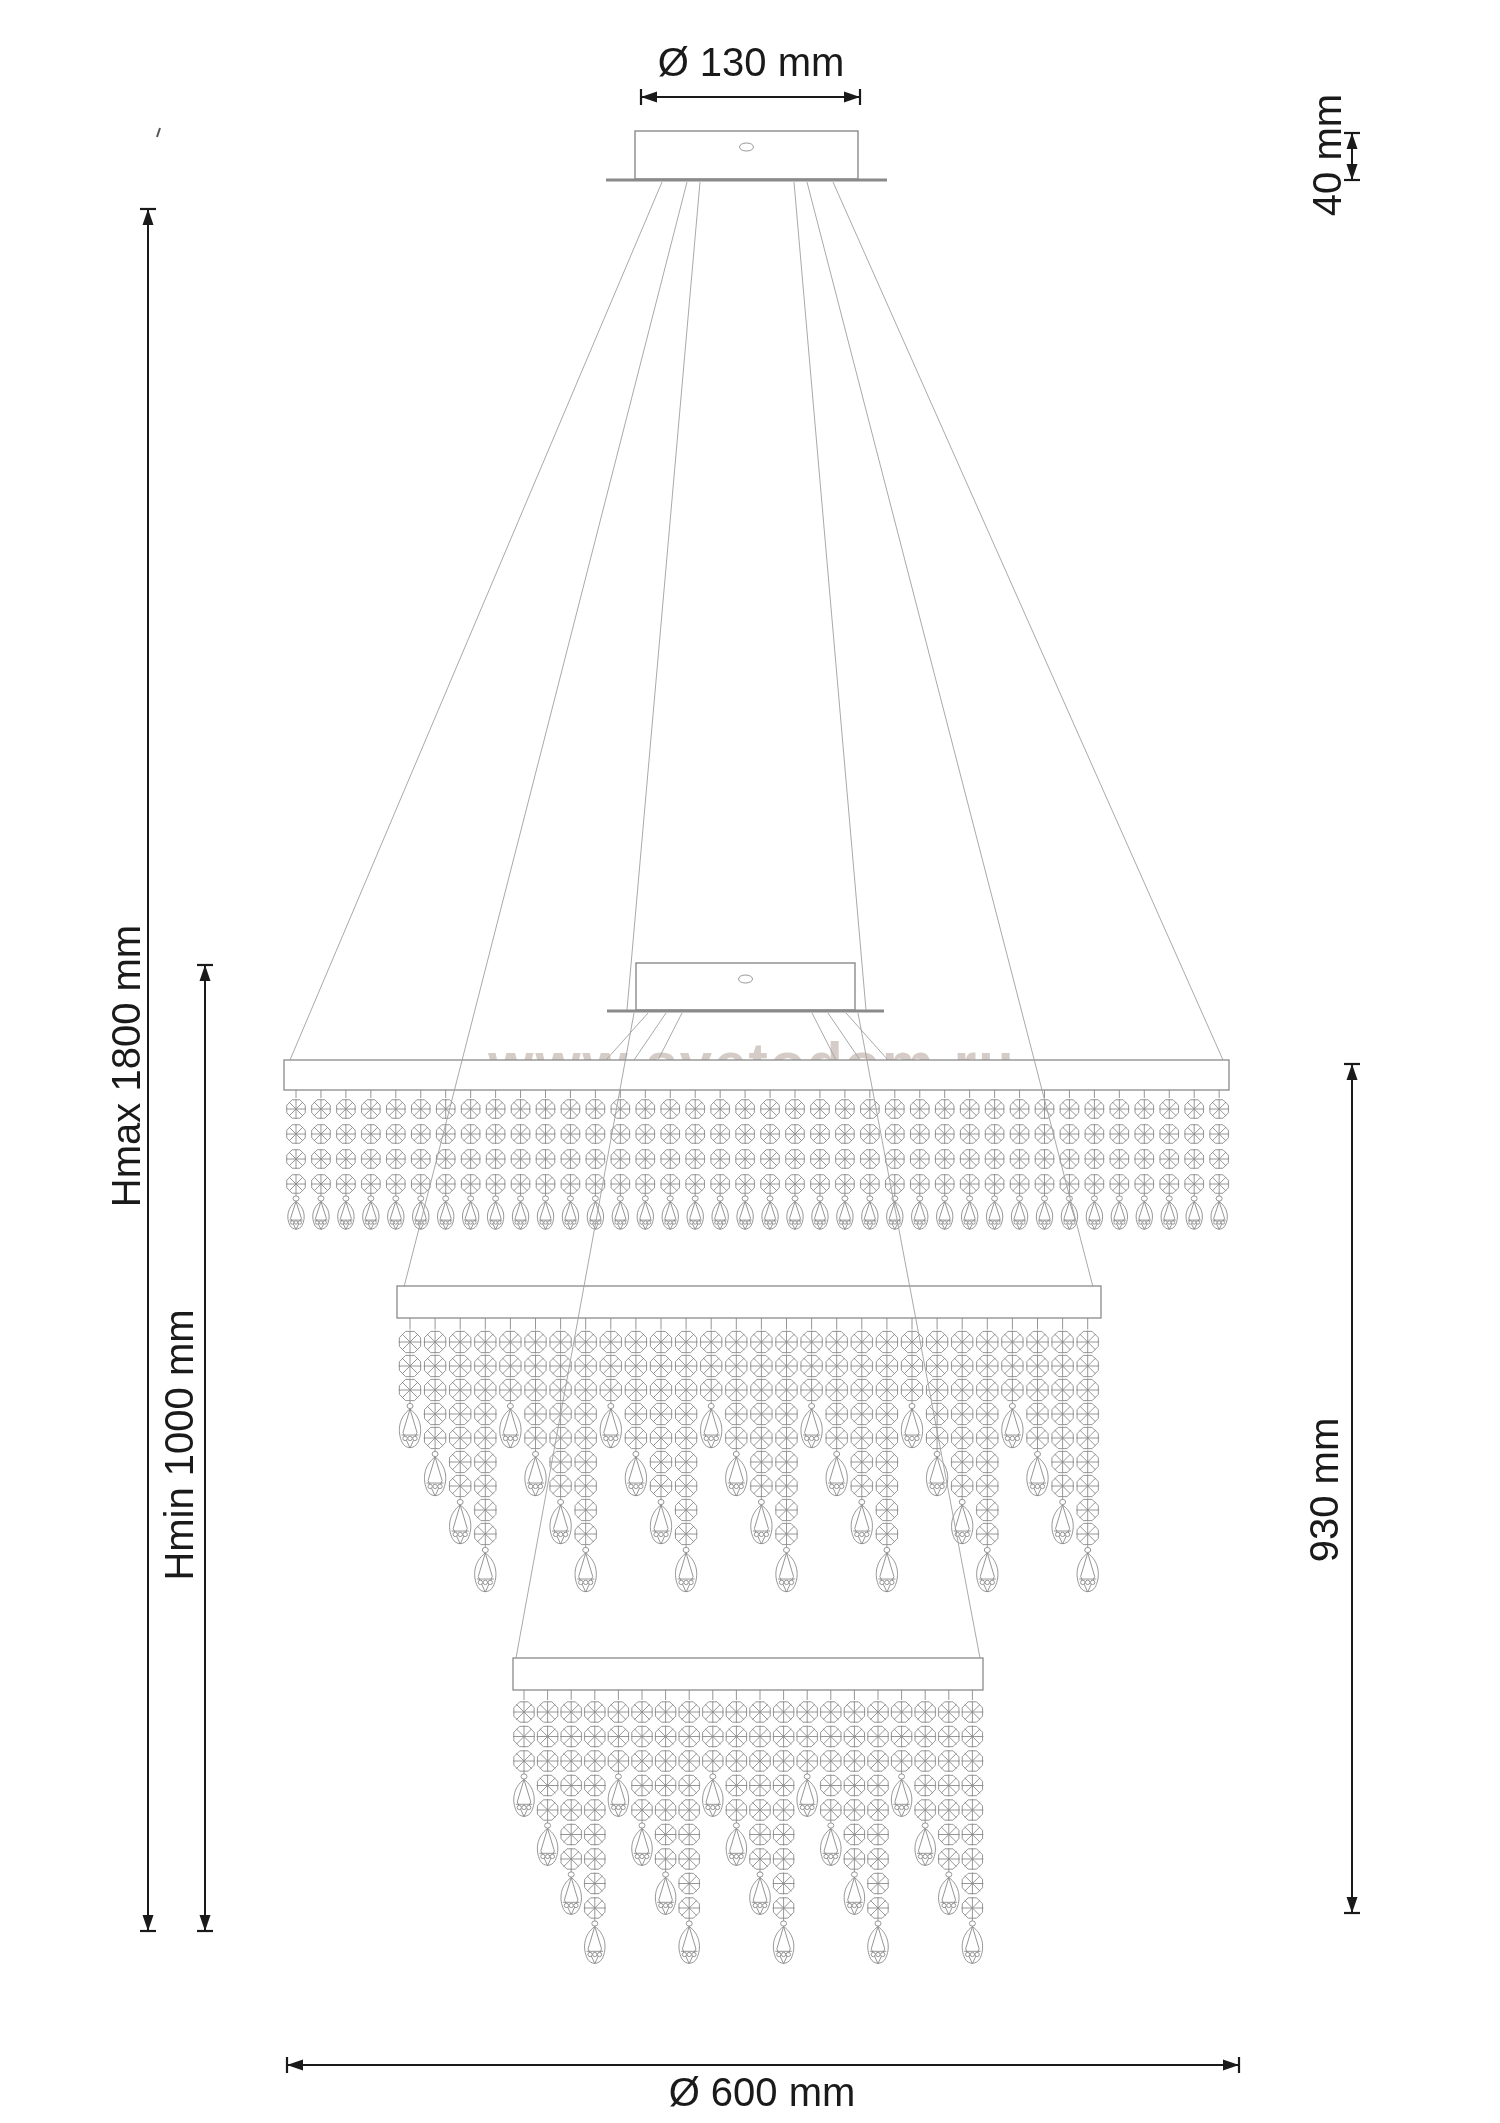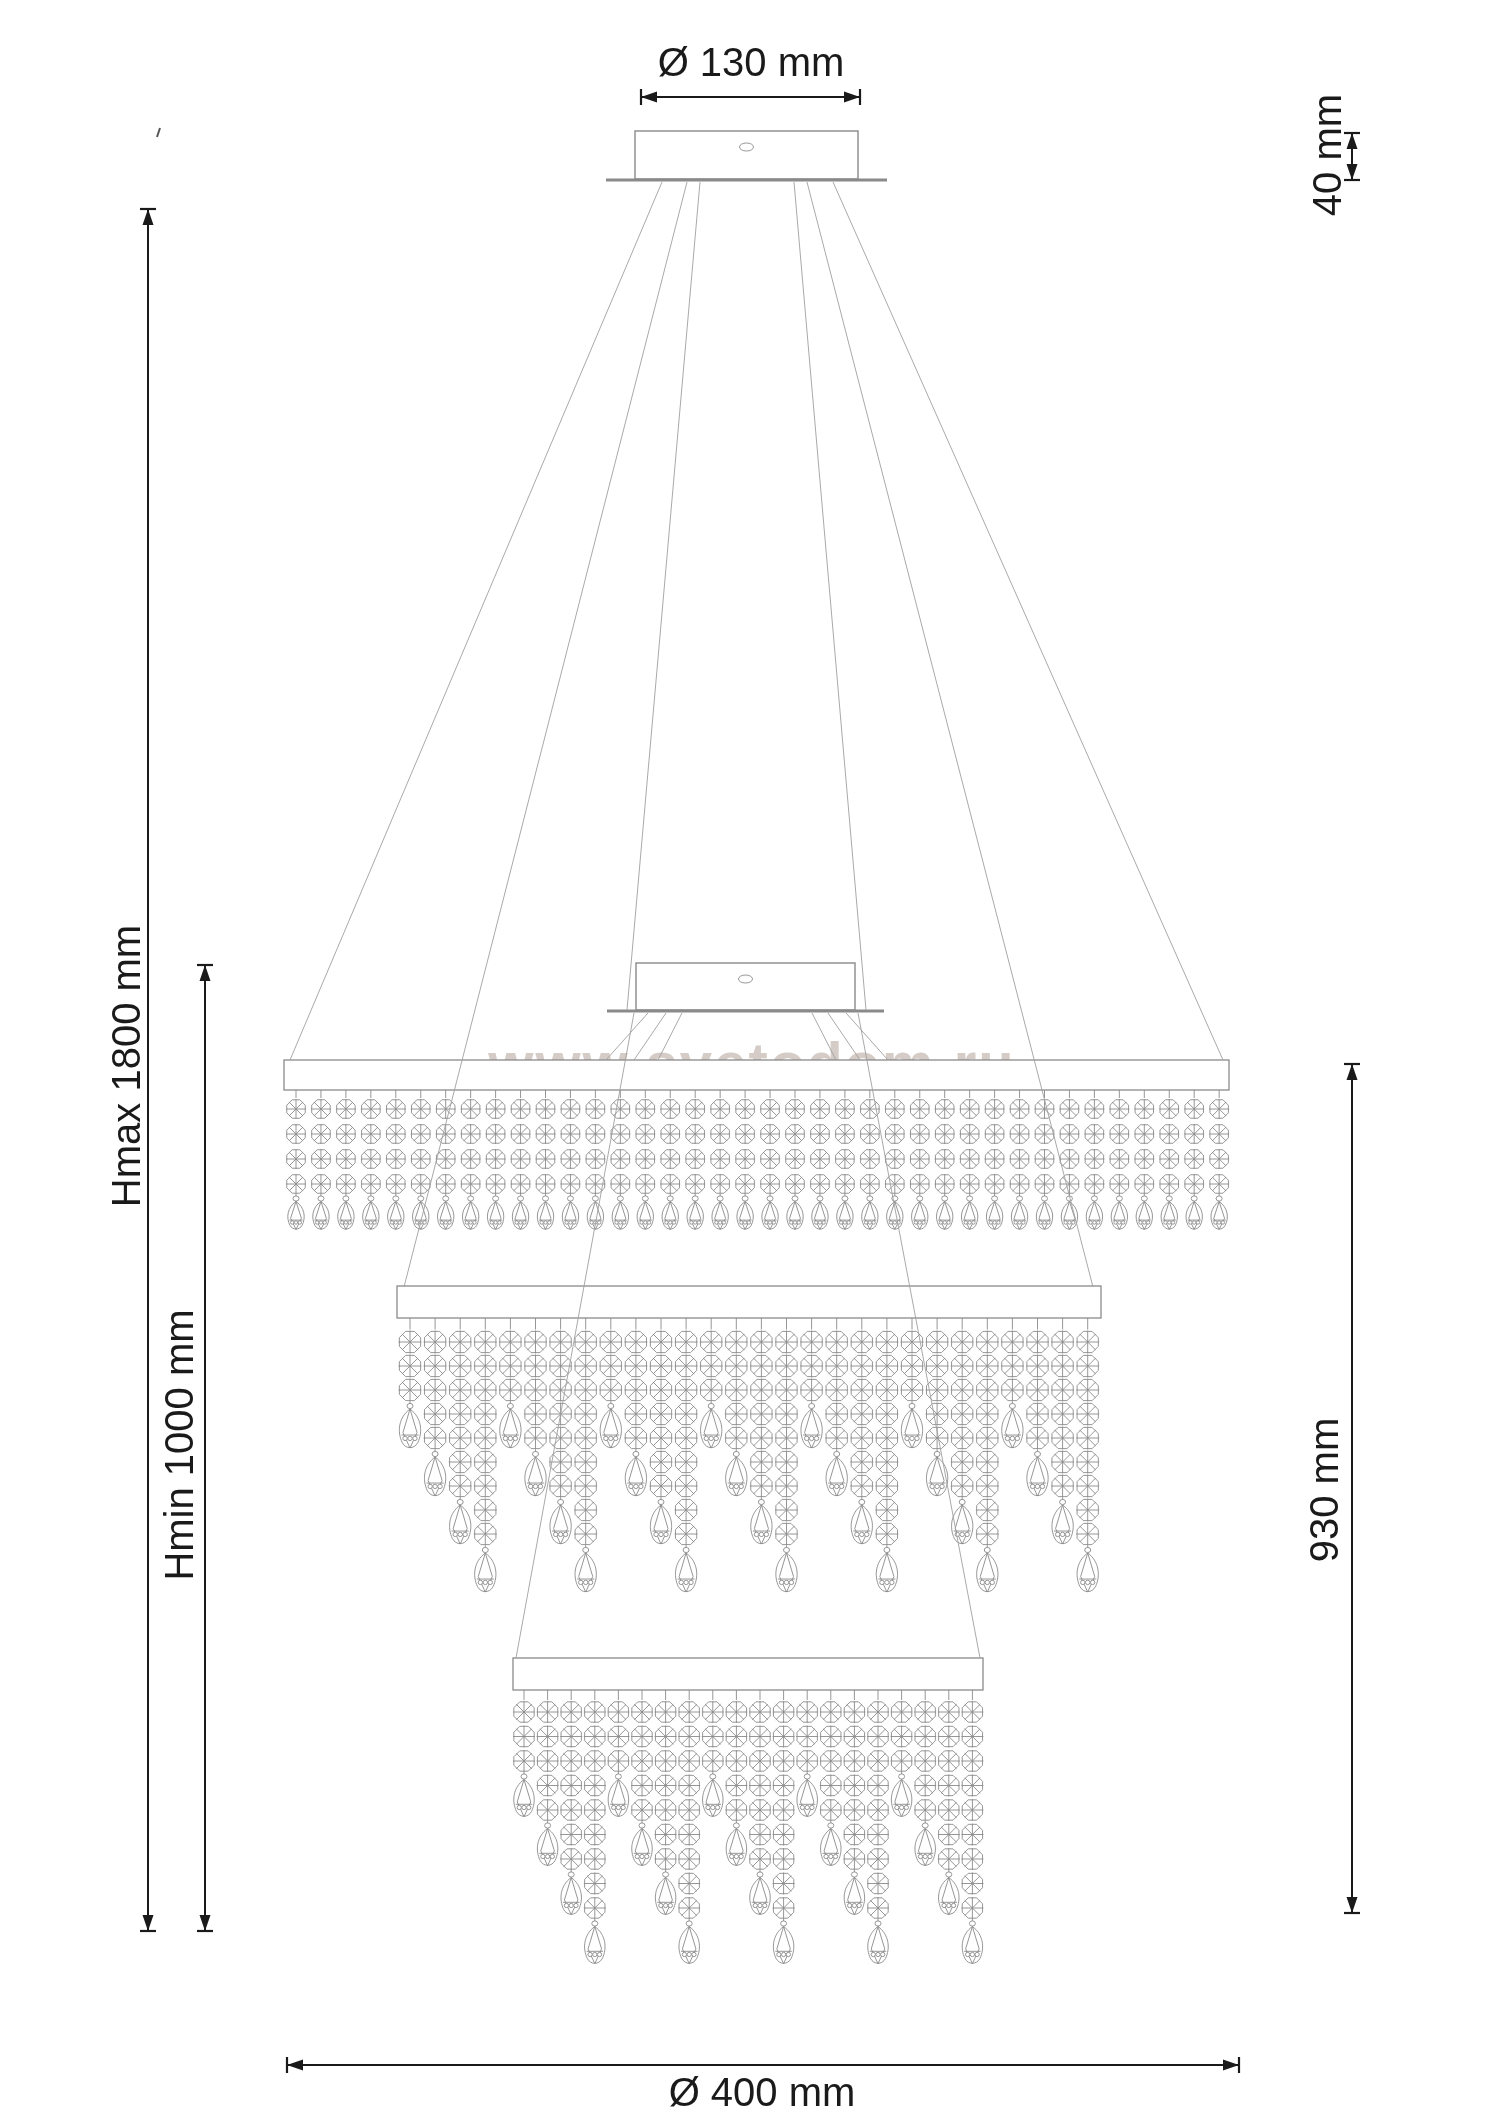--- a/index.html
+++ b/index.html
@@ -817,14 +817,14 @@
   <div class="dim" style="left:751px;top:62px;">Ø 130 mm</div>
 
   <div class="dim vert" style="left:1327px;top:155px;">40 mm</div>
 
   <div class="dim vert" style="left:126px;top:1066px;">Hmax 1800 mm</div>
 
   <div class="dim vert" style="left:179px;top:1445px;">Hmin 1000 mm</div>
 
   <div class="dim vert" style="left:1324px;top:1490px;">930 mm</div>
 
-  <div class="dim" style="left:762px;top:2092px;">Ø 400 mm</div>
+  <div class="dim" style="left:762px;top:2092px;">Ø 600 mm</div>
 </div>
 
 </body></html>

